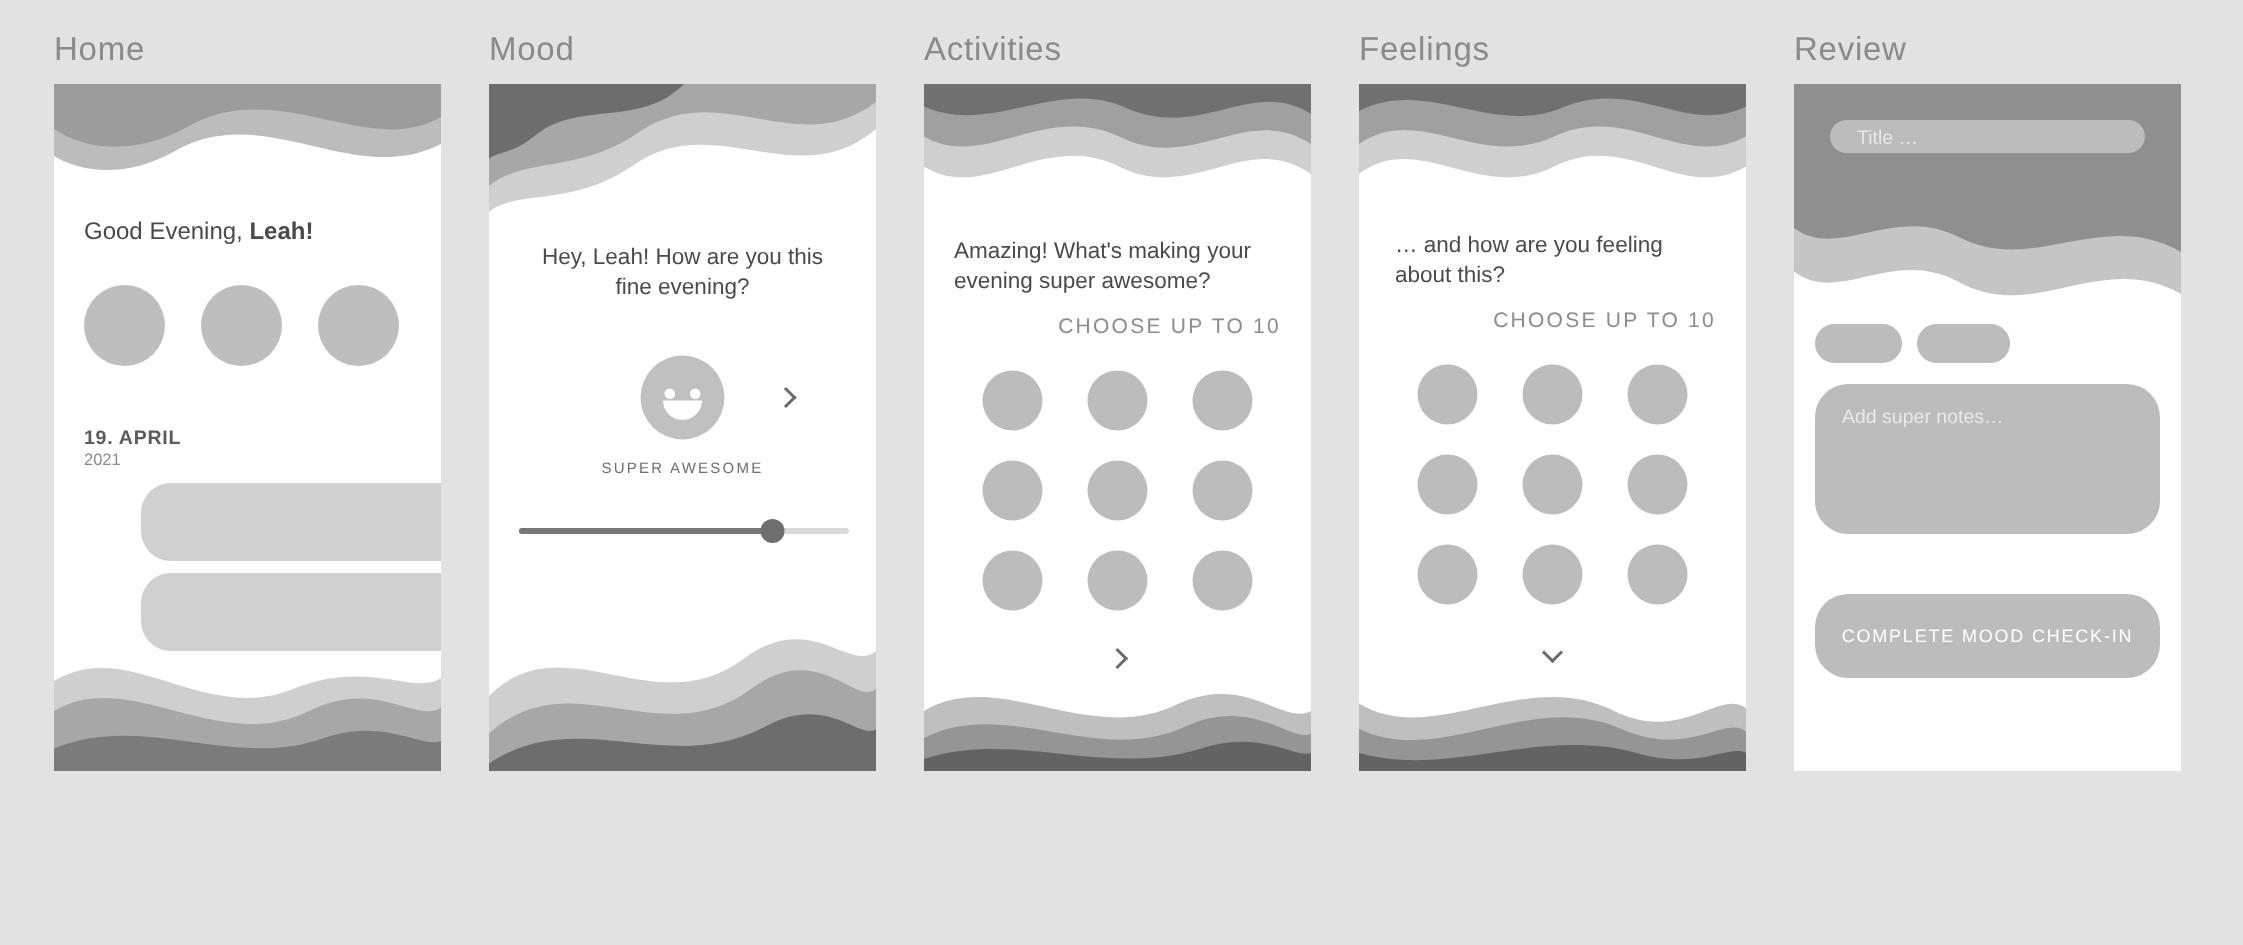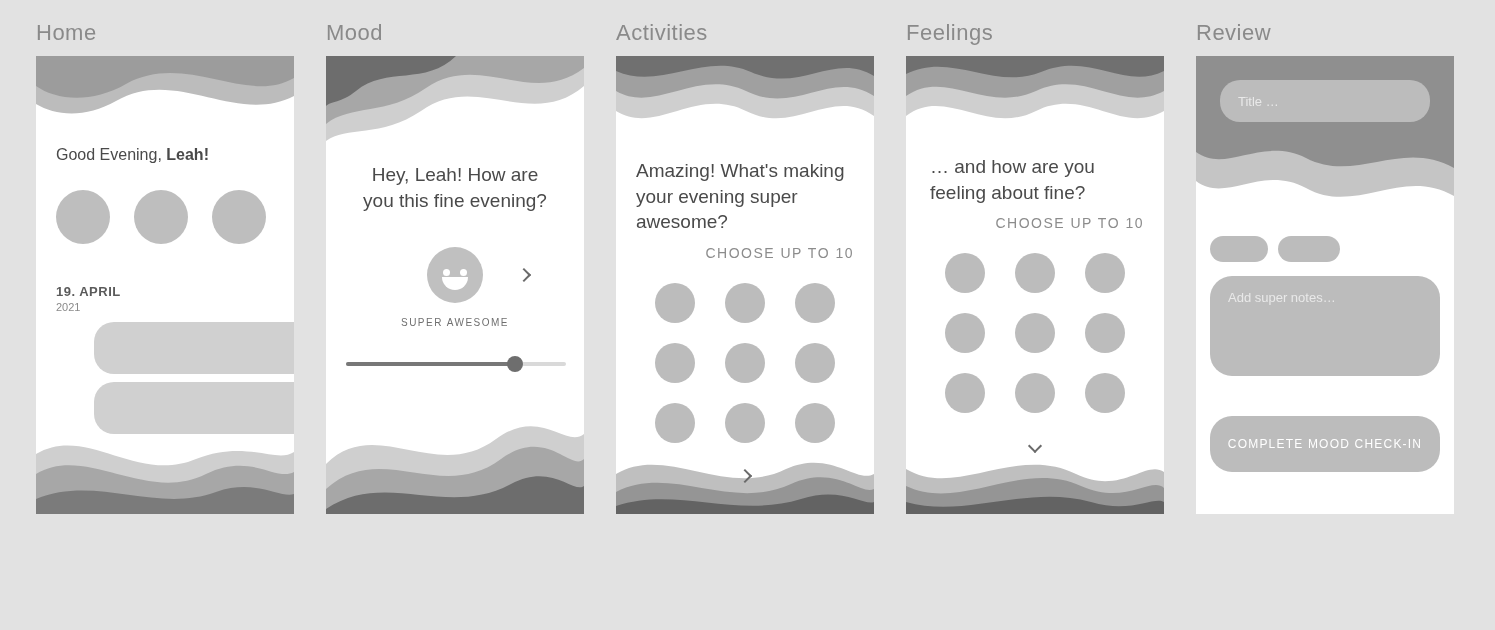--- a/index.html
+++ b/index.html
@@ -67,21 +67,21 @@
   .entry-card {
     position:absolute;
     background:#d0d0d0;
     border-radius: 20px 0 0 20px;
     height:52px;
     right:0;
   }
   
   .question {
     color:#4a4a4a;
-    font-size:19px;
+    font-size:15px;
     font-weight:500;
     line-height:1.35;
   }
   .mood-face {
     width:56px;height:56px;border-radius:50%;
     background:#c0c0c0;
     display:flex;align-items:center;justify-content:center;
     position:relative;
   }
   .mood-face .eye{position:absolute;width:7px;height:7px;border-radius:50%;background:#fff;top:22px;}
@@ -113,21 +113,21 @@
     gap:20px 30px;
     justify-content:center;
     margin-top:22px;
   }
   .opt{width:40px;height:40px;border-radius:50%;background:#bcbcbc;}
   
   .pill{
     background:#bcbcbc;border-radius:20px;color:#e9e9e9;
     font-size:13px;display:flex;align-items:center;
   }
-  .title-pill{height:42px;padding:0 18px;width:210px;margin:24px auto 0;text-align:right;}
+  .title-pill{height:22px;padding:0 18px;width:210px;margin:24px auto 0;text-align:right;}
   .chip{height:26px;padding:0 16px;}
   .chips{display:flex;gap:10px;padding:0 14px;margin-top:18px;}
   .chip.sm{width:58px;} .chip.md{width:62px;}
   .notes{
     margin:14px 14px 0;background:#bcbcbc;border-radius:22px;
     height:100px;color:#e9e9e9;font-size:13px;padding:14px 18px;
   }
   .complete-btn{
     margin:40px 14px 0;background:#bcbcbc;border-radius:22px;height:56px;
     display:flex;align-items:center;justify-content:center;
@@ -255,21 +255,21 @@
       <div class="frame-title">Feelings</div>
       <div class="frame">
         <div class="wave" style="top:0;height:85px;">
           <svg viewBox="0 0 258 85" preserveAspectRatio="none">
             <path d="M0,0 L258,0 L258,55 C215,80 180,30 130,55 C80,80 40,30 0,60 Z" fill="#cfcfcf"></path>
             <path d="M0,0 L258,0 L258,35 C215,58 180,12 130,35 C80,58 40,12 0,40 Z" fill="#a0a0a0"></path>
             <path d="M0,0 L258,0 L258,15 C218,35 185,-5 135,16 C88,35 45,-5 0,18 Z" fill="#707070"></path>
           </svg>
         </div>
         <div class="content-pad" style="padding-top:98px;">
-          <div class="question" style="max-width:210px;margin:0 auto;">… and how are you feeling about fine?</div>
+          <div class="question" style="max-width:210px;margin:0 auto;">… and how are you feeling about this?</div>
           <div class="sub-note">CHOOSE UP TO 10</div>
           <div class="opt-grid">
             <div class="opt"></div>
             <div class="opt"></div>
             <div class="opt"></div>
             <div class="opt"></div>
             <div class="opt"></div>
             <div class="opt"></div>
             <div class="opt"></div>
             <div class="opt"></div>

